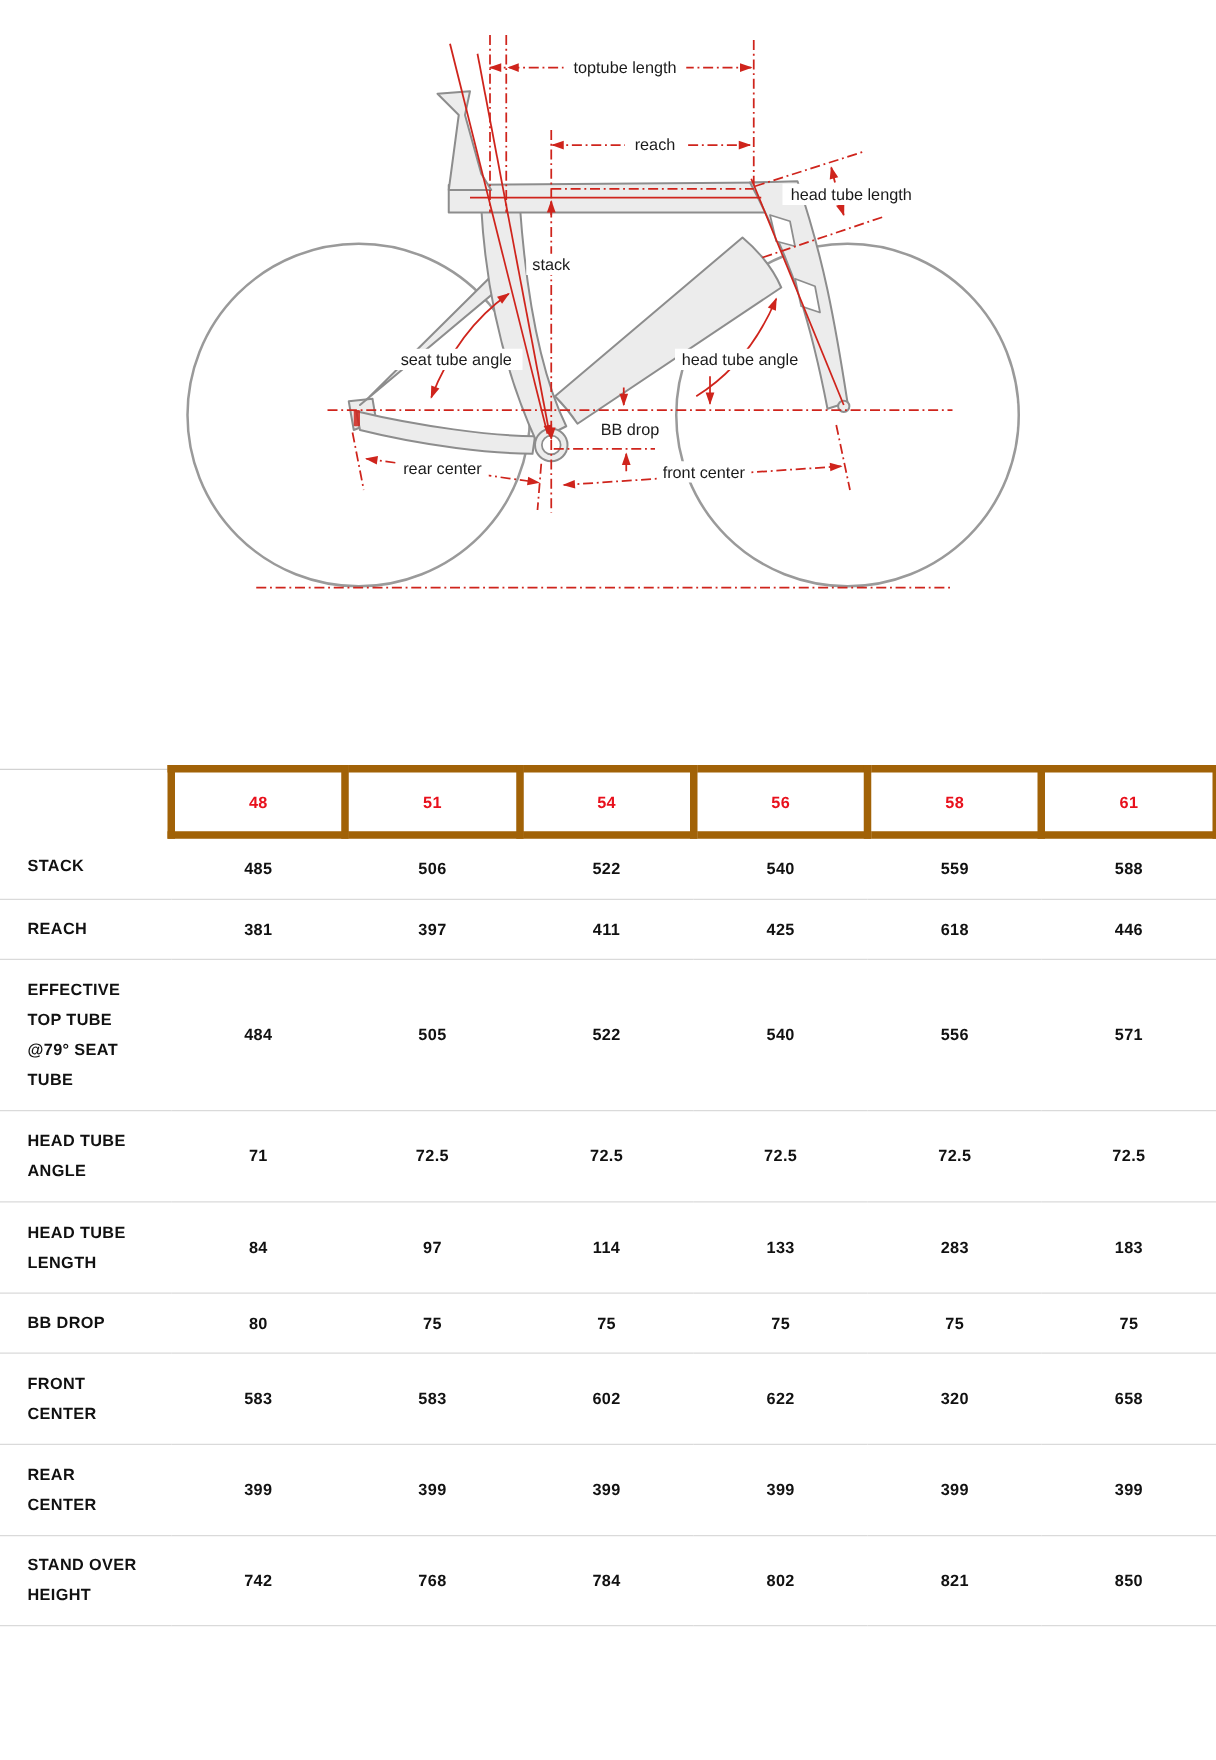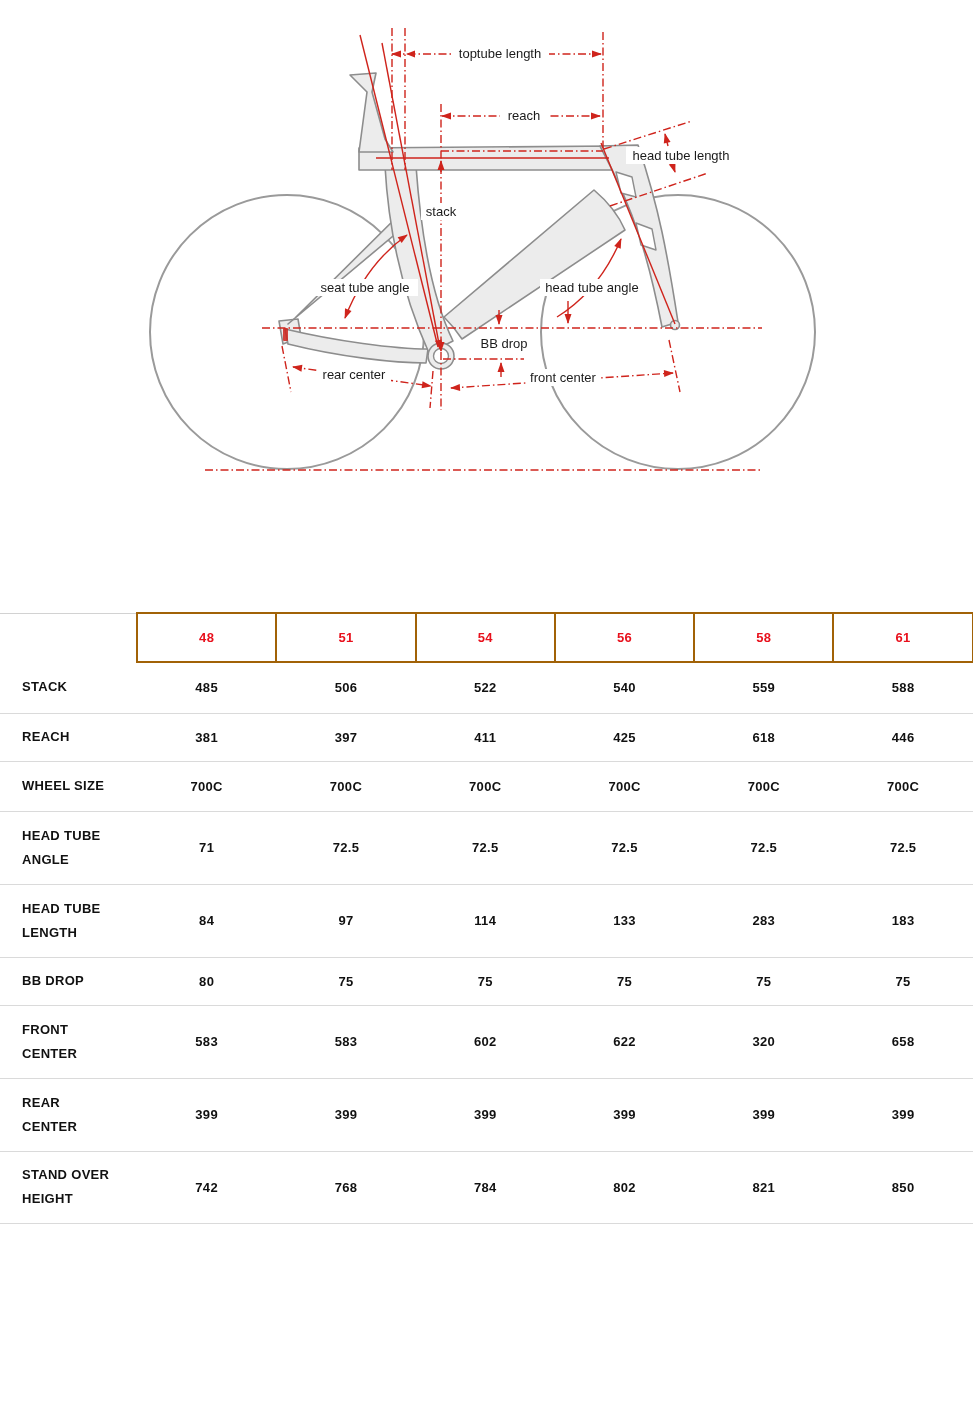--- a/index.html
+++ b/index.html
@@ -7,21 +7,21 @@
   .diagram-wrap{width:788px;height:612px;}
   svg{display:block;}
   .dim{stroke:#cf241c;stroke-width:1.4;fill:none;}
   .dash{stroke-dasharray:8 3 1.5 3;}
   .frame{fill:#ececec;stroke:#8d8d8d;stroke-width:1.6;stroke-linejoin:round;}
   .notch{fill:#ffffff;stroke:#8d8d8d;stroke-width:1.4;stroke-linejoin:round;}
   .wheel{fill:none;stroke:#9a9a9a;stroke-width:2;}
   .lblbg{fill:#ffffff;}
   .lbl{font-family:"Liberation Sans",sans-serif;font-size:13px;fill:#1b1b1b;}
   table{border-collapse:collapse;table-layout:fixed;width:973px;}
-  td.hd{border:2px solid #a16207;color:#e8101c;font-weight:700;text-align:center;height:45px;font-size:13px;letter-spacing:.3px;}
+  td.hd{border:6px solid #a16207;color:#e8101c;font-weight:700;text-align:center;height:45px;font-size:13px;letter-spacing:.3px;}
   th.corner{border-top:1px solid #d2d2d2;}
   tbody th{text-align:left;padding-left:22px;font-size:13px;line-height:24px;white-space:pre-line;letter-spacing:.3px;border-bottom:1px solid #dadada;font-weight:700;color:#111;vertical-align:middle;}
   tbody td{text-align:center;font-weight:700;font-size:13px;border-bottom:1px solid #dadada;color:#111;letter-spacing:.3px;vertical-align:middle;}
 </style>
 </head>
 <body>
 
 <div class="page">
 
   <div class="diagram-wrap">
@@ -163,28 +163,31 @@
       </tr>
       <tr style="height:48px">
         <th>REACH</th>
         <td>381</td>
         <td>397</td>
         <td>411</td>
         <td>425</td>
         <td>618</td>
         <td>446</td>
       </tr>
-      <tr style="height:50px">
-        <th>WHEEL SIZE</th>
-        <td>700C</td>
-        <td>700C</td>
-        <td>700C</td>
-        <td>700C</td>
-        <td>700C</td>
-        <td>700C</td>
+      <tr style="height:121px">
+        <th>EFFECTIVE
+TOP TUBE
+@79° SEAT
+TUBE</th>
+        <td>484</td>
+        <td>505</td>
+        <td>522</td>
+        <td>540</td>
+        <td>556</td>
+        <td>571</td>
       </tr>
       <tr style="height:73px">
         <th>HEAD TUBE
 ANGLE</th>
         <td>71</td>
         <td>72.5</td>
         <td>72.5</td>
         <td>72.5</td>
         <td>72.5</td>
         <td>72.5</td>

